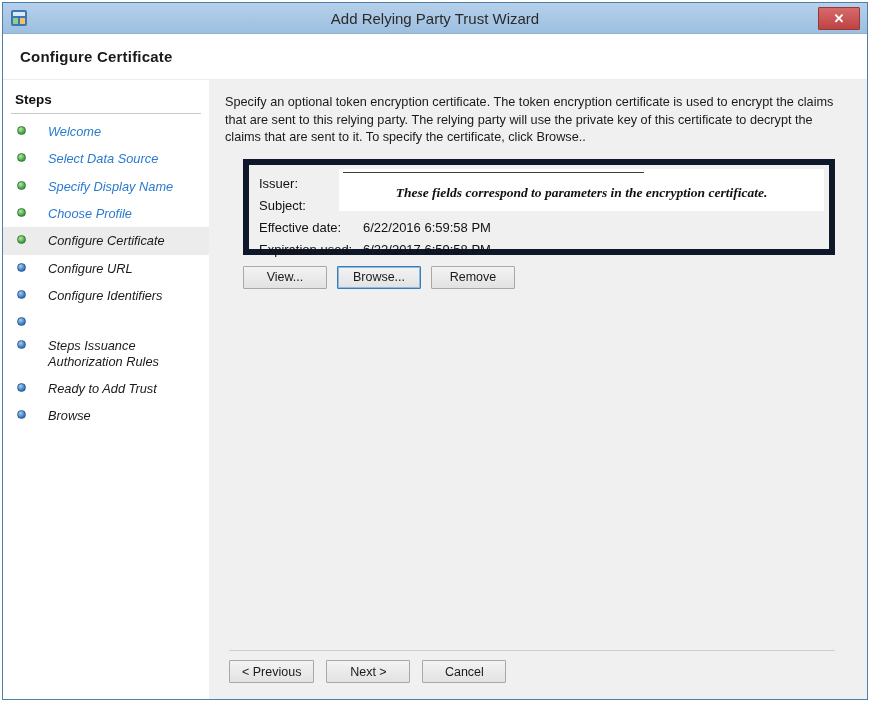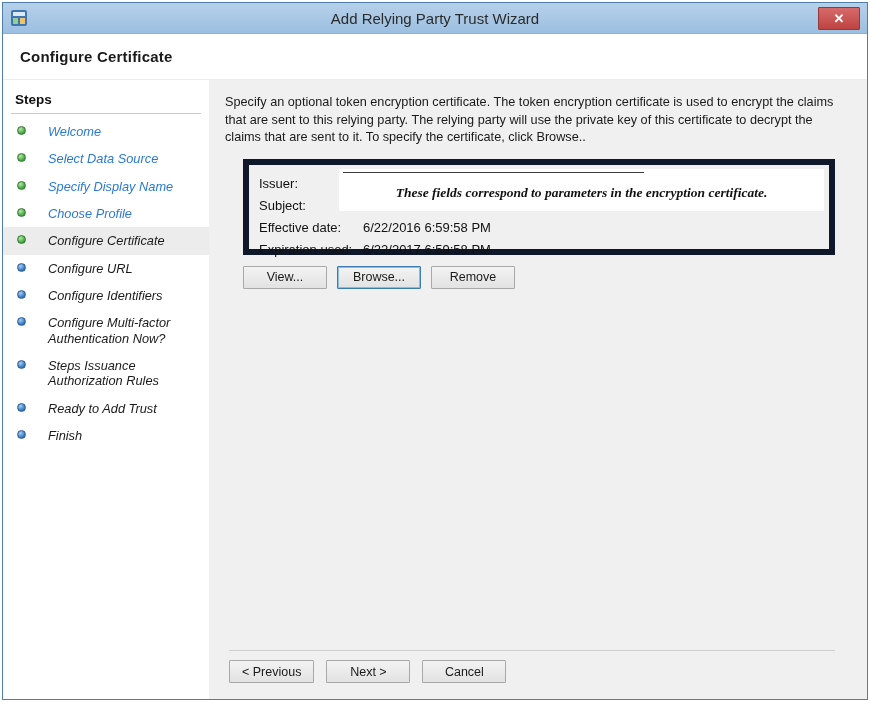--- a/index.html
+++ b/index.html
@@ -151,33 +151,32 @@
       <div class="step todo">
         <span class="bullet"></span>
         <span class="step-label">Configure URL</span>
       </div>
       <div class="step todo">
         <span class="bullet"></span>
         <span class="step-label">Configure Identifiers</span>
       </div>
       <div class="step todo">
         <span class="bullet"></span>
-        <span class="step-label">Configure Multi-factor Authentication Now?</span>
       </div>
       <div class="step todo">
         <span class="bullet"></span>
         <span class="step-label">Steps Issuance Authorization Rules</span>
       </div>
       <div class="step todo">
         <span class="bullet"></span>
         <span class="step-label">Ready to Add Trust</span>
       </div>
       <div class="step todo">
         <span class="bullet"></span>
-        <span class="step-label">Finish</span>
+        <span class="step-label">Browse</span>
       </div>
     </div>
 
     <div class="content">
       <p class="desc">Specify an optional token encryption certificate.  The token encryption certificate is used to encrypt the claims that are sent to this relying party.  The relying party will use the private key of this certificate to decrypt the claims that are sent to it.  To specify the certificate, click Browse..</p>
 
       <div class="cert-box">
         <div class="cert-row">
           <span class="cert-label">Issuer:</span>
           <span class="cert-value"></span>

